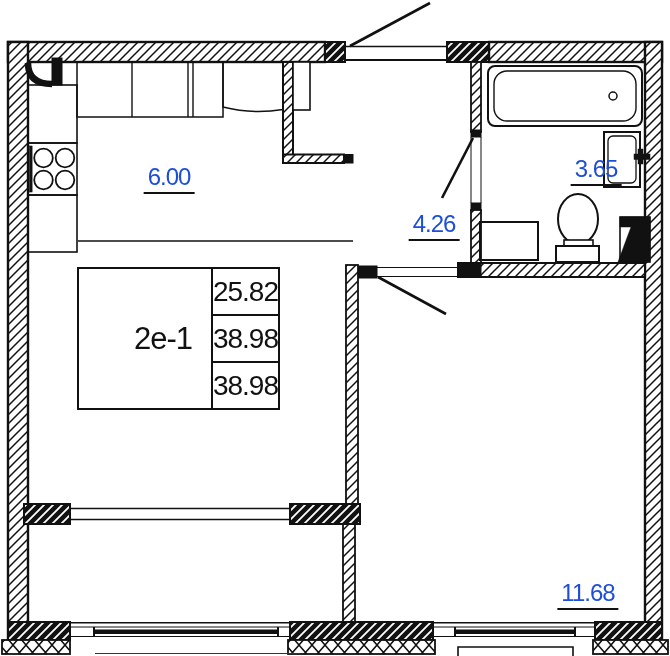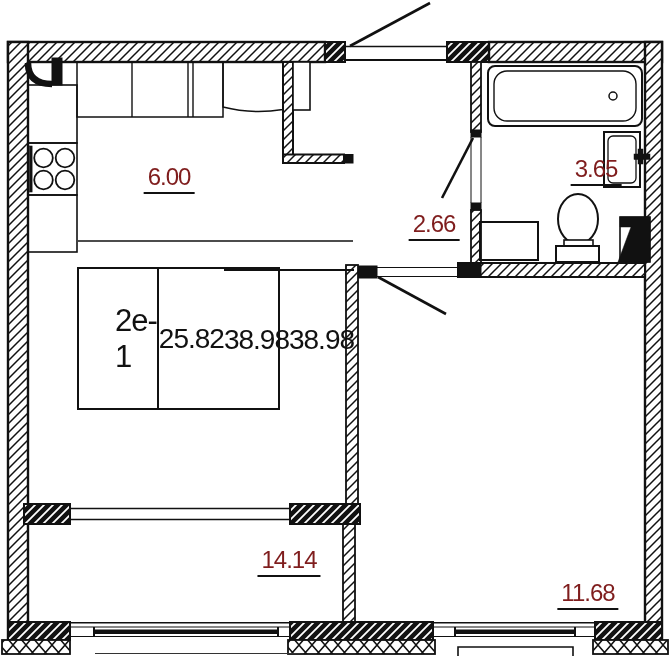--- a/index.html
+++ b/index.html
@@ -1,27 +1,27 @@
 <!DOCTYPE html>
 <html><head>
 <meta charset="utf-8">
 <style>
   html,body{margin:0;padding:0;background:#ffffff;}
   #stage{position:relative;width:670px;height:656px;background:#fff;overflow:hidden;
          font-family:"Liberation Sans",sans-serif;color:#111;}
   #plan-svg{position:absolute;left:0;top:0;}
   .room-label{position:absolute;transform:translateX(-50%);font-size:24px;line-height:1;
-              letter-spacing:-1px;color:#7f1d1d;border-bottom:2px solid #111;padding:0 4px 3px 4px;
+              letter-spacing:-1px;color:#1d4ed8;border-bottom:2px solid #111;padding:0 4px 3px 4px;
               white-space:nowrap;}
   #unit-box{position:absolute;left:77px;top:267px;width:203px;height:143px;
             border:2.4px solid #111;box-sizing:border-box;display:flex;}
   #unit-cell{width:111px;border-right:2.4px solid #111;box-sizing:border-box;
              display:flex;align-items:center;justify-content:center;
              font-size:31px;letter-spacing:-1px;margin-left:36px;}
-  #stats-col{flex:1;display:flex;flex-direction:row;}
+  #stats-col{flex:1;display:flex;flex-direction:column;}
   .stat-cell{flex:1;display:flex;align-items:center;justify-content:center;
              font-size:28px;letter-spacing:-1px;box-sizing:border-box;}
   .stat-cell + .stat-cell{border-top:2.4px solid #111;}
 </style>
 </head>
 <body>
 
 <div id="stage">
 
 <svg id="plan-svg" width="670" height="656" viewBox="0 0 670 656">
@@ -160,23 +160,22 @@
     </g>
     <rect x="480" y="222" width="58" height="38" stroke-width="2"></rect>
     <g>
       <rect x="620" y="217" width="30" height="45" stroke-width="1.6"></rect>
       <polygon points="620,217 650,217 650,262 618,262 631,227 620,227" fill="#111" stroke-width="0.5"></polygon>
     </g>
   </g>
 </svg>
 
 <div class="room-label" style="left:169px;top:165px;">6.00</div>
-<div class="room-label" style="left:434px;top:212px;">2.66</div>
+<div class="room-label" style="left:434px;top:212px;">4.26</div>
 <div class="room-label" style="left:596px;top:157px;">3.65</div>
-<div class="room-label" style="left:289px;top:548px;">14.14</div>
 <div class="room-label" style="left:588px;top:581px;">11.68</div>
 
 <div id="unit-box">
   <div id="unit-cell">2e-1</div>
   <div id="stats-col">
     <div class="stat-cell">25.82</div>
     <div class="stat-cell">38.98</div>
     <div class="stat-cell">38.98</div>
   </div>
 </div>

